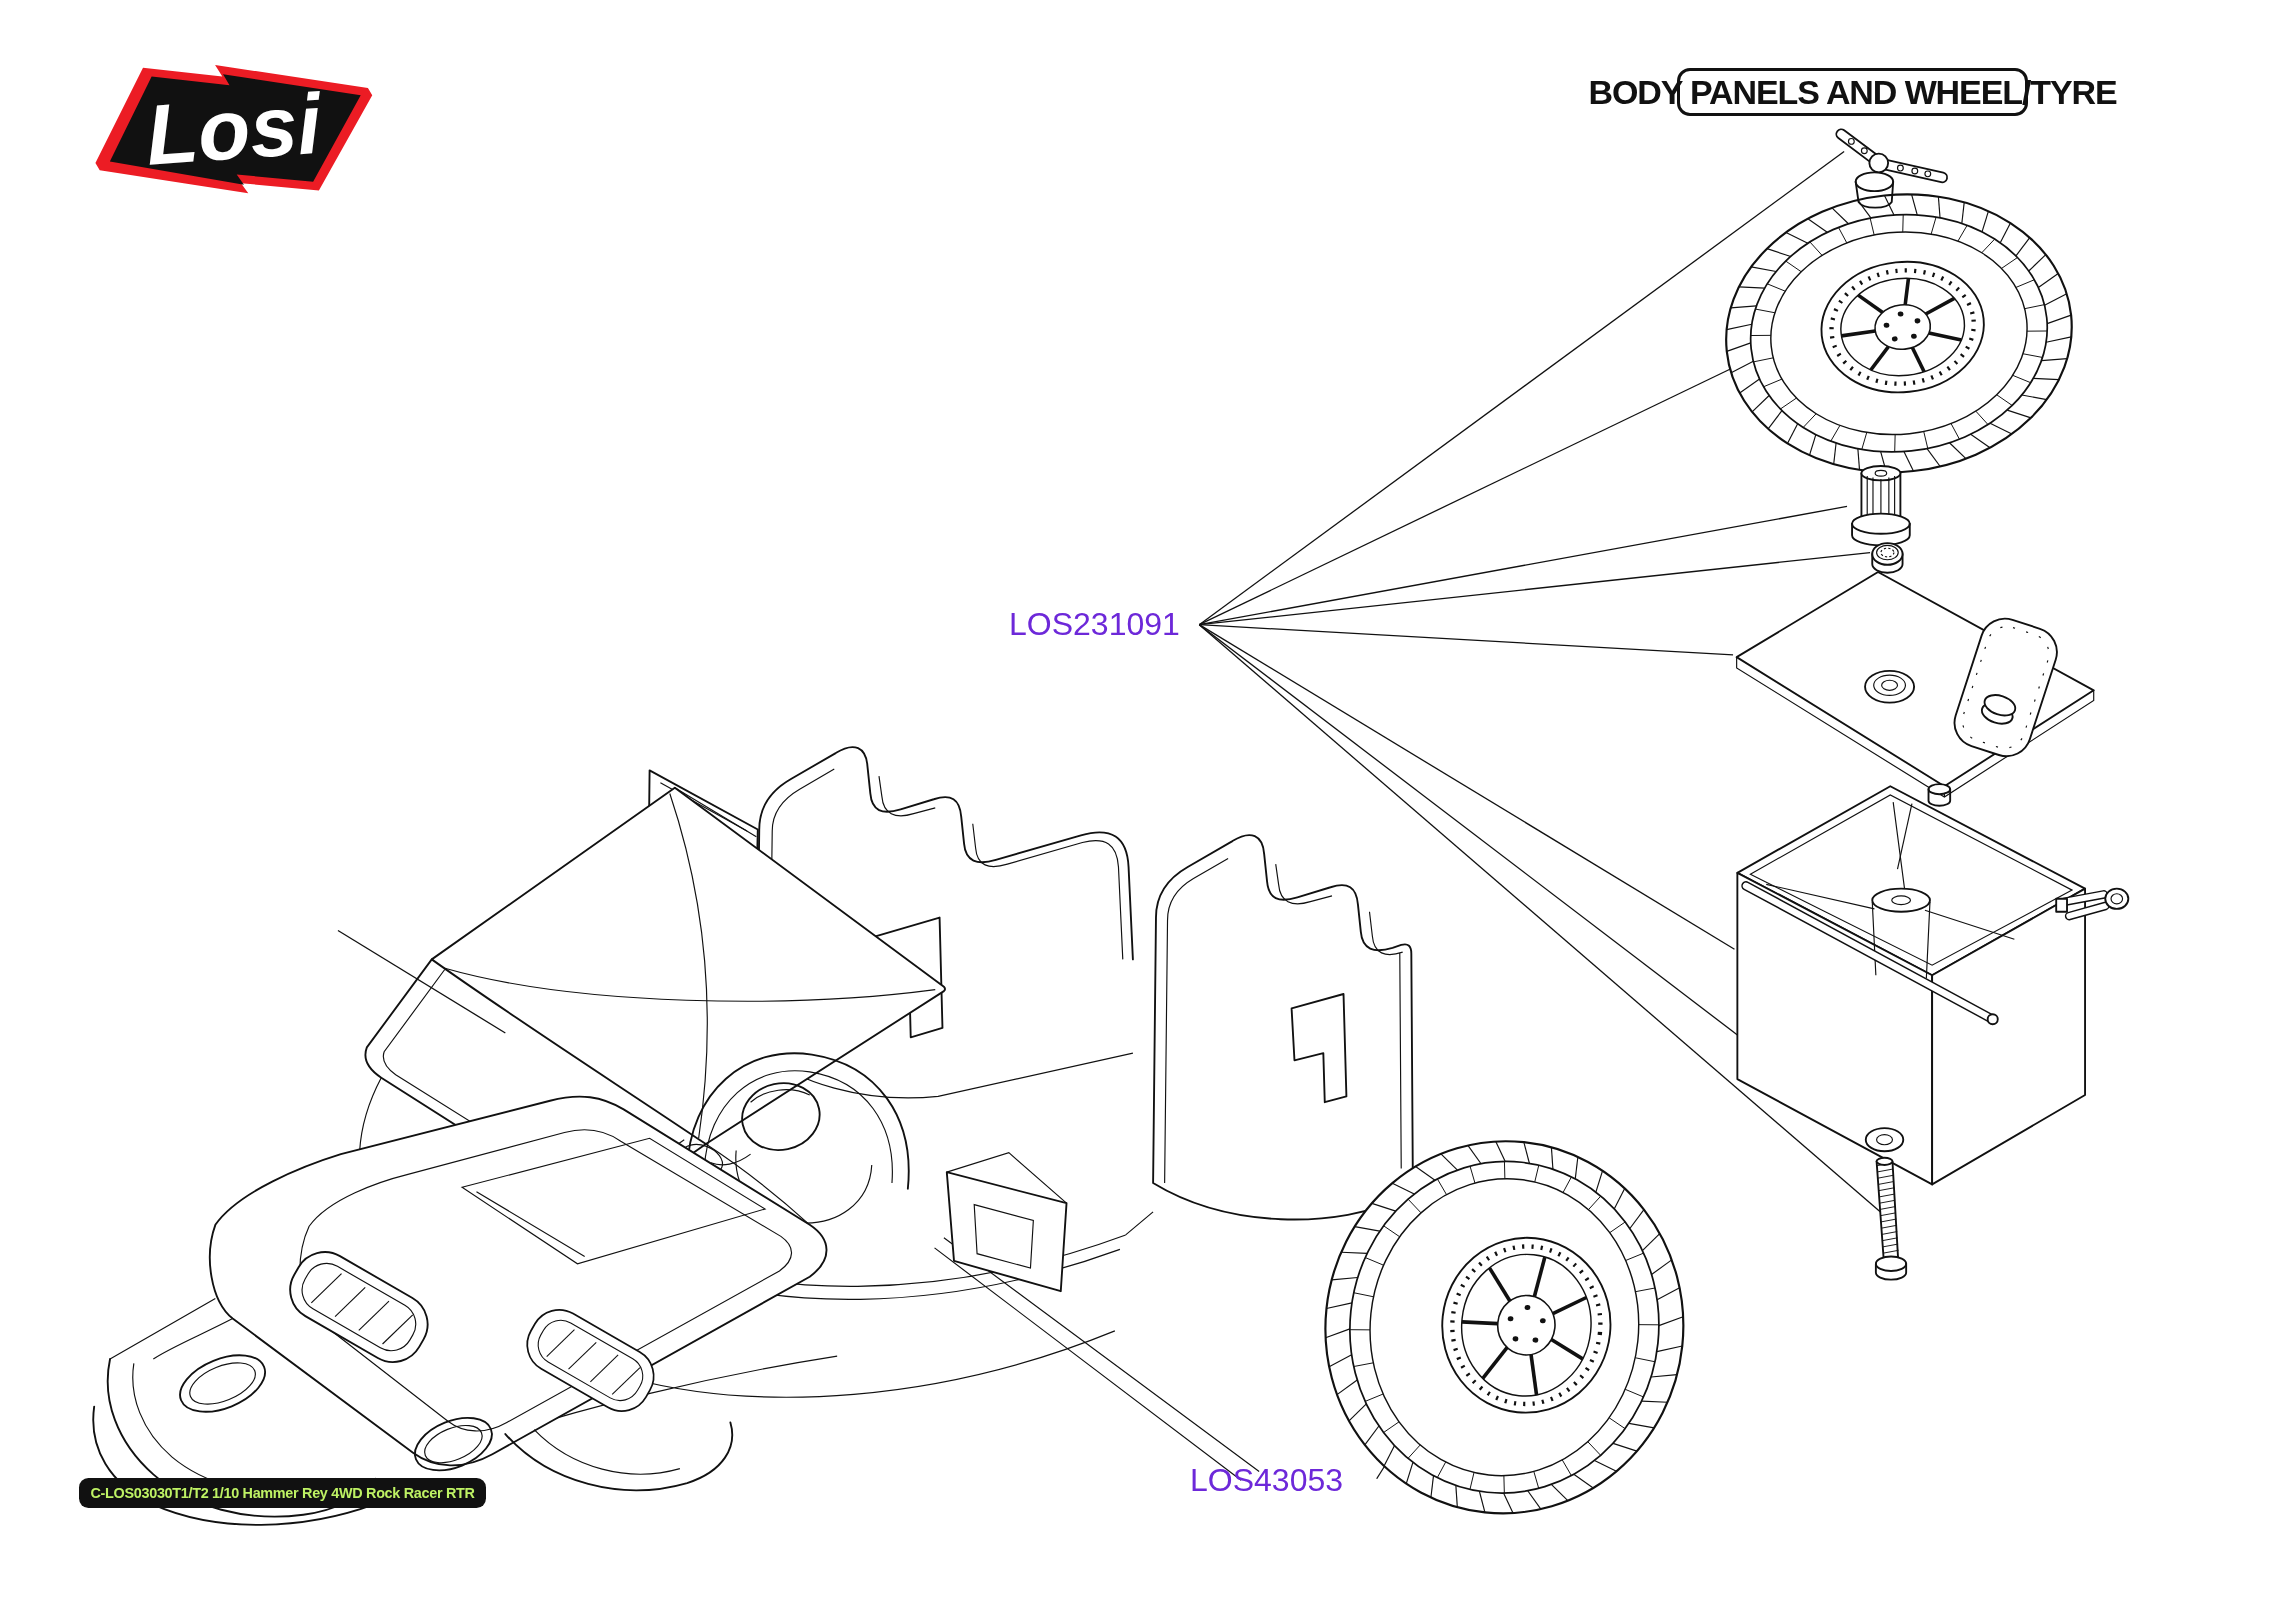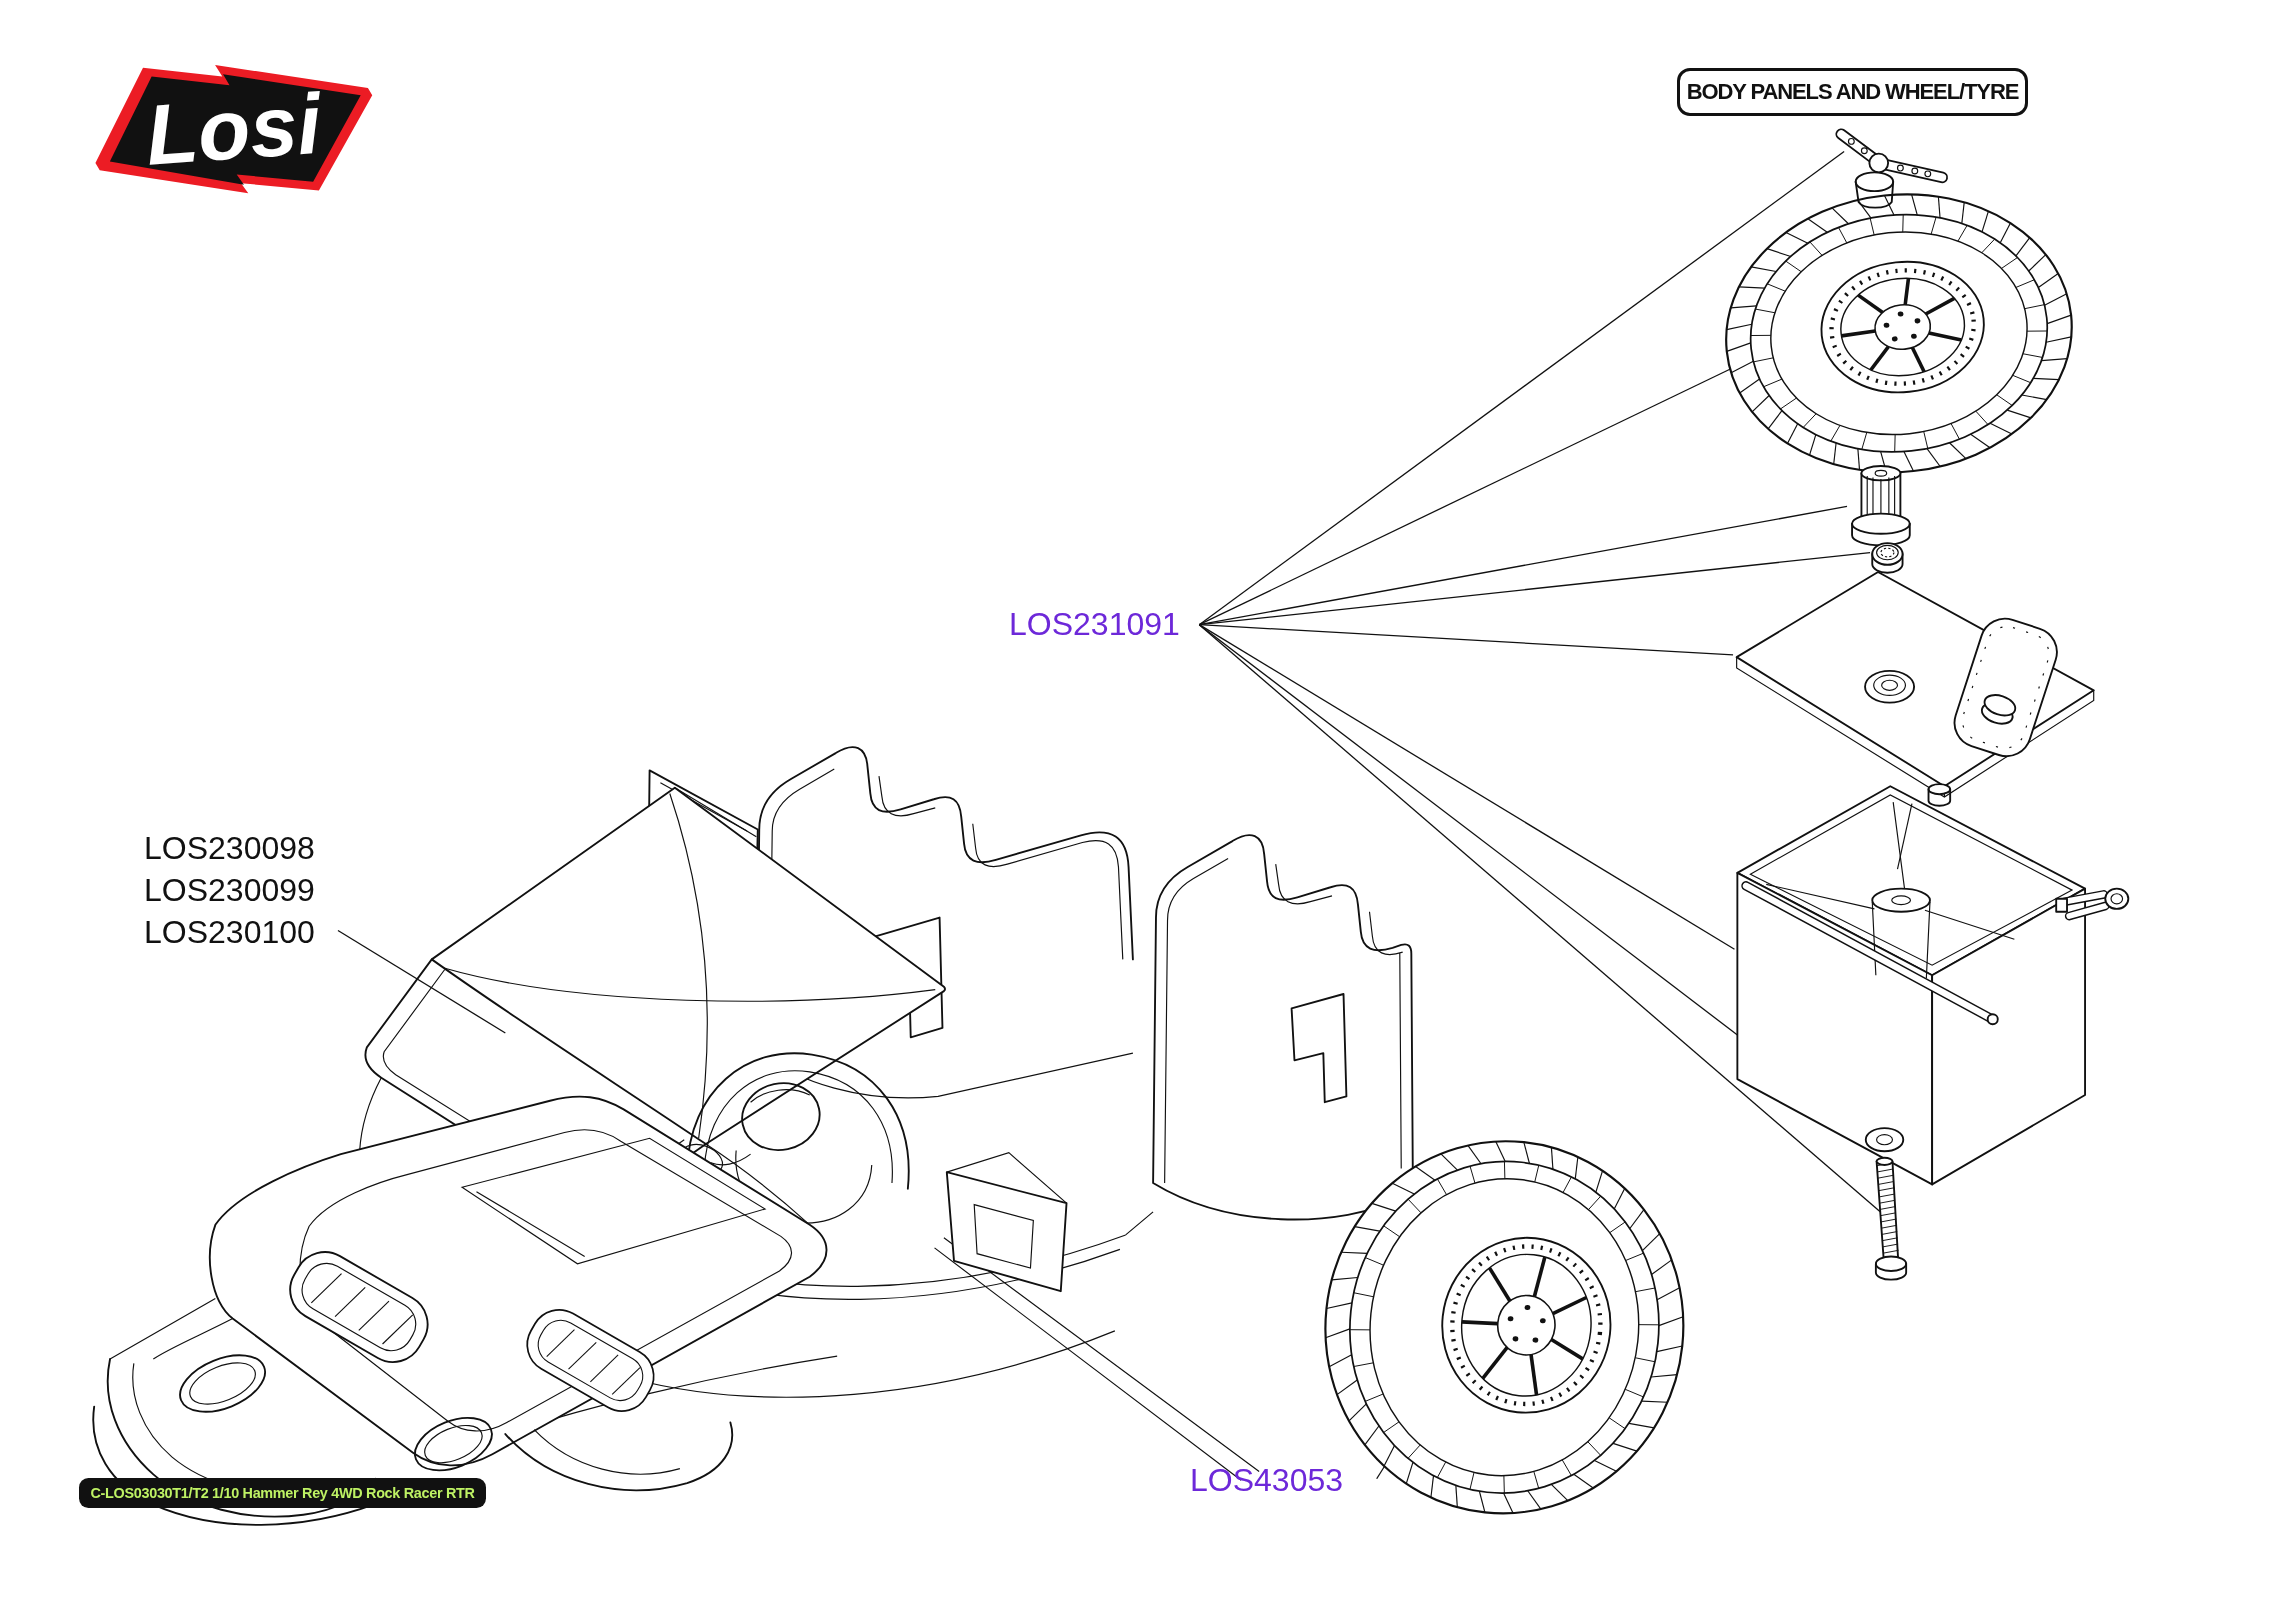--- a/index.html
+++ b/index.html
@@ -6,21 +6,21 @@
   .page{
     position:relative;width:2273px;height:1623px;background:#ffffff;overflow:hidden;
     font-family:"Liberation Sans", sans-serif;color:#111;
   }
   .art{position:absolute;left:0;top:0;width:2273px;height:1623px;}
   .logo{position:absolute;left:81px;top:49px;width:310px;height:166px;}
   .title-box{
     position:absolute;left:1677px;top:68px;width:351px;height:48px;
     border:3.6px solid #111;border-radius:13px;box-sizing:border-box;
     display:flex;align-items:center;justify-content:center;
-    font-weight:bold;font-size:22px;letter-spacing:-1.1px;white-space:nowrap;
+    font-weight:bold;font-size:34px;letter-spacing:-1.1px;white-space:nowrap;
   }
   .label{position:absolute;font-size:32px;color:#6d28d9;white-space:nowrap;}
   .label-stack{position:absolute;left:144px;top:827px;font-size:32px;line-height:42px;}
   .badge{
     position:absolute;left:79px;top:1478px;height:30px;line-height:30px;
     background:#111;color:#bef264;border-radius:9.4px;padding:0 11.5px;
     font-weight:bold;font-size:14.4px;letter-spacing:-0.3px;white-space:nowrap;
   }
   svg .ln{stroke:#111;fill:none;stroke-width:2.6;stroke-linejoin:round;stroke-linecap:round;}
   svg .fw{stroke:#111;fill:#fff;stroke-width:2.6;stroke-linejoin:round;}
@@ -403,24 +403,19 @@
       <path d="M86,26 L196,38 L186,22 L398,54 L404,64 L330,196 L222,186 L232,200 L26,168 L20,158 Z" fill="#EC1C24"></path>
       <path d="M98,38 L206,50 L197,35 L388,64 L322,184 L216,174 L226,188 L40,156 Z" fill="#111"></path>
       <text x="212" y="152" transform="rotate(-4 212 120)" text-anchor="middle" font-size="118" font-weight="bold" font-style="italic" fill="#fff">Losi</text>
     </svg>
   </div>
 
   <div class="title-box">
     <span>BODY PANELS AND WHEEL/TYRE</span>
   </div>
 
-  <div class="label-stack">
-    <div>LOS230098</div>
-    <div>LOS230099</div>
-    <div>LOS230100</div>
-  </div>
   <div class="label" style="left:1009px;top:606px;">LOS231091</div>
   <div class="label" style="left:1190px;top:1462px;">LOS43053</div>
 
   <div class="badge">C-LOS03030T1/T2 1/10 Hammer Rey 4WD Rock Racer RTR</div>
 
 </div>
 
 
 </body></html>

